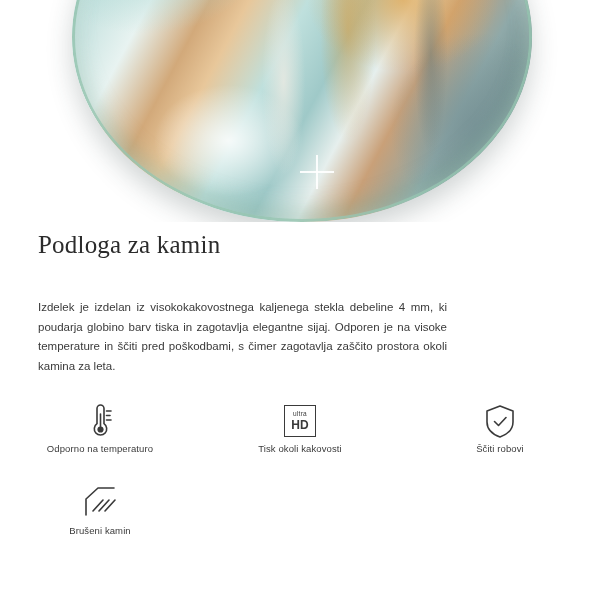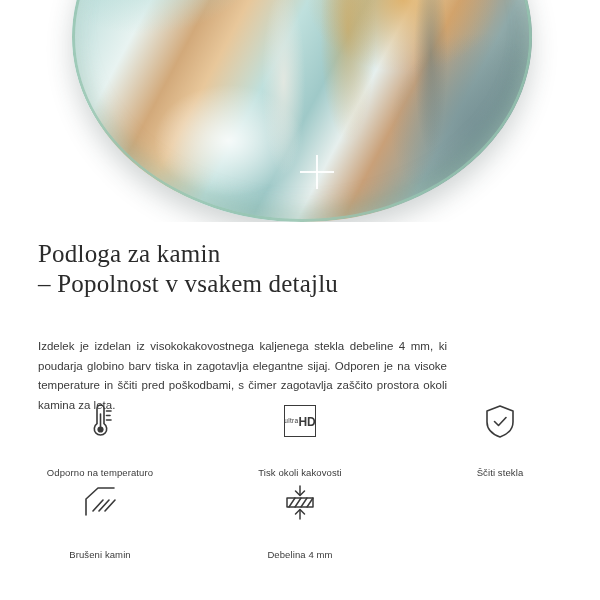--- a/index.html
+++ b/index.html
@@ -87,21 +87,21 @@
     position: absolute;
     background: rgba(255,255,255,0.9);
     left: 50%; top: 50%;
   }
   .hero-sparkle::before { width: 2px; height: 34px; transform: translate(-50%,-50%); }
   .hero-sparkle::after  { width: 34px; height: 2px; transform: translate(-50%,-50%); }
 
   
   .content {
     position: absolute;
-    top: 239px;
+    top: 230px;
     left: 0;
     width: 485px;
     padding: 0 38px;
   }
   .headline {
     font-family: "Liberation Serif", serif;
     font-size: 25px;
     line-height: 30px;
     color: #2b2b2b;
     font-weight: 400;
@@ -134,50 +134,49 @@
     padding-top: 4px;
     height: 82px;
   }
   .feature .glyph {
     height: 42px;
     display: flex;
     align-items: center;
     justify-content: center;
   }
   .feature .caption {
-    margin-top: 25px;
+    margin-top: 1px;
     font-size: 9.5px;
     color: #3a3a3a;
     text-align: center;
     letter-spacing: 0.1px;
   }
   .ultrahd {
     width: 32px; height: 32px;
     border: 1.6px solid #3a3a3a;
-    display: flex; flex-direction: row;
+    display: flex; flex-direction: column;
     align-items: center; justify-content: center;
     line-height: 1;
   }
   .ultrahd .u1 { font-size: 6.5px; letter-spacing: 0.3px; color:#3a3a3a; }
   .ultrahd .u2 { font-size: 12px; font-weight: bold; color:#3a3a3a; margin-top:1px; }
 </style>
 </head>
 <body>
 
 <div class="page">
 
   <div class="hero">
     <div class="hero-plate"></div>
     <div class="hero-sparkle"></div>
   </div>
 
   <div class="content">
     <h1 class="headline">
       <span class="l1">Podloga za kamin</span>
-      <span class="l2">– Popolnost v vsakem detajlu</span>
     </h1>
     <p class="paragraph">Izdelek je izdelan iz visokokakovostnega kaljenega stekla debeline 4 mm, ki poudarja globino barv tiska in zagotavlja elegantne sijaj. Odporen je na visoke temperature in ščiti pred poškodbami, s čimer zagotavlja zaščito prostora okoli kamina za leta.</p>
   </div>
 
   <div class="features">
 
     <div class="feature">
       <div class="glyph">
         <svg width="34" height="38" viewBox="0 0 34 38" fill="none" stroke="#3a3a3a" stroke-width="1.6" stroke-linecap="round">
           <path d="M14 6.5a3.5 3.5 0 0 1 7 0v15.2a6.2 6.2 0 1 1-7 0z"></path>
@@ -201,47 +200,31 @@
       <div class="caption">Tisk okoli kakovosti</div>
     </div>
 
     <div class="feature">
       <div class="glyph">
         <svg width="36" height="38" viewBox="0 0 36 38" fill="none" stroke="#3a3a3a" stroke-width="1.6" stroke-linecap="round" stroke-linejoin="round">
           <path d="M18 4 L31 9 V20 C31 27.5 25 32.5 18 35 C11 32.5 5 27.5 5 20 V9 Z"></path>
           <path d="M12.5 19.5 L16.5 23.5 L24 15.5"></path>
         </svg>
       </div>
-      <div class="caption">Ščiti stekla</div>
+      <div class="caption">Ščiti robovi</div>
     </div>
 
 
     <div class="feature">
       <div class="glyph">
         <svg width="38" height="34" viewBox="0 0 38 34" fill="none" stroke="#3a3a3a" stroke-width="1.6" stroke-linecap="round" stroke-linejoin="round">
           <path d="M5 29 L5 13 L17 2 L33 2"></path>
           <line x1="12" y1="25" x2="22" y2="14"></line>
           <line x1="18" y1="25" x2="28" y2="14"></line>
           <line x1="24" y1="25" x2="34" y2="14"></line>
         </svg>
       </div>
       <div class="caption">Brušeni kamin</div>
     </div>
 
-    <div class="feature">
-      <div class="glyph">
-        <svg width="40" height="38" viewBox="0 0 40 38" fill="none" stroke="#3a3a3a" stroke-width="1.5" stroke-linecap="round" stroke-linejoin="round">
-          <line x1="20" y1="2" x2="20" y2="11"></line>
-          <path d="M15.5 7 L20 11.5 L24.5 7"></path>
-          <rect x="7" y="14" width="26" height="9"></rect>
-          <line x1="9" y1="23" x2="15" y2="14"></line>
-          <line x1="15" y1="23" x2="21" y2="14"></line>
-          <line x1="21" y1="23" x2="27" y2="14"></line>
-          <line x1="27" y1="23" x2="33" y2="14"></line>
-          <line x1="20" y1="35" x2="20" y2="26"></line>
-          <path d="M15.5 30 L20 25.5 L24.5 30"></path>
-        </svg>
-      </div>
-      <div class="caption">Debelina 4 mm</div>
-    </div>
 
   </div>
 </div>
 
 </body></html>

